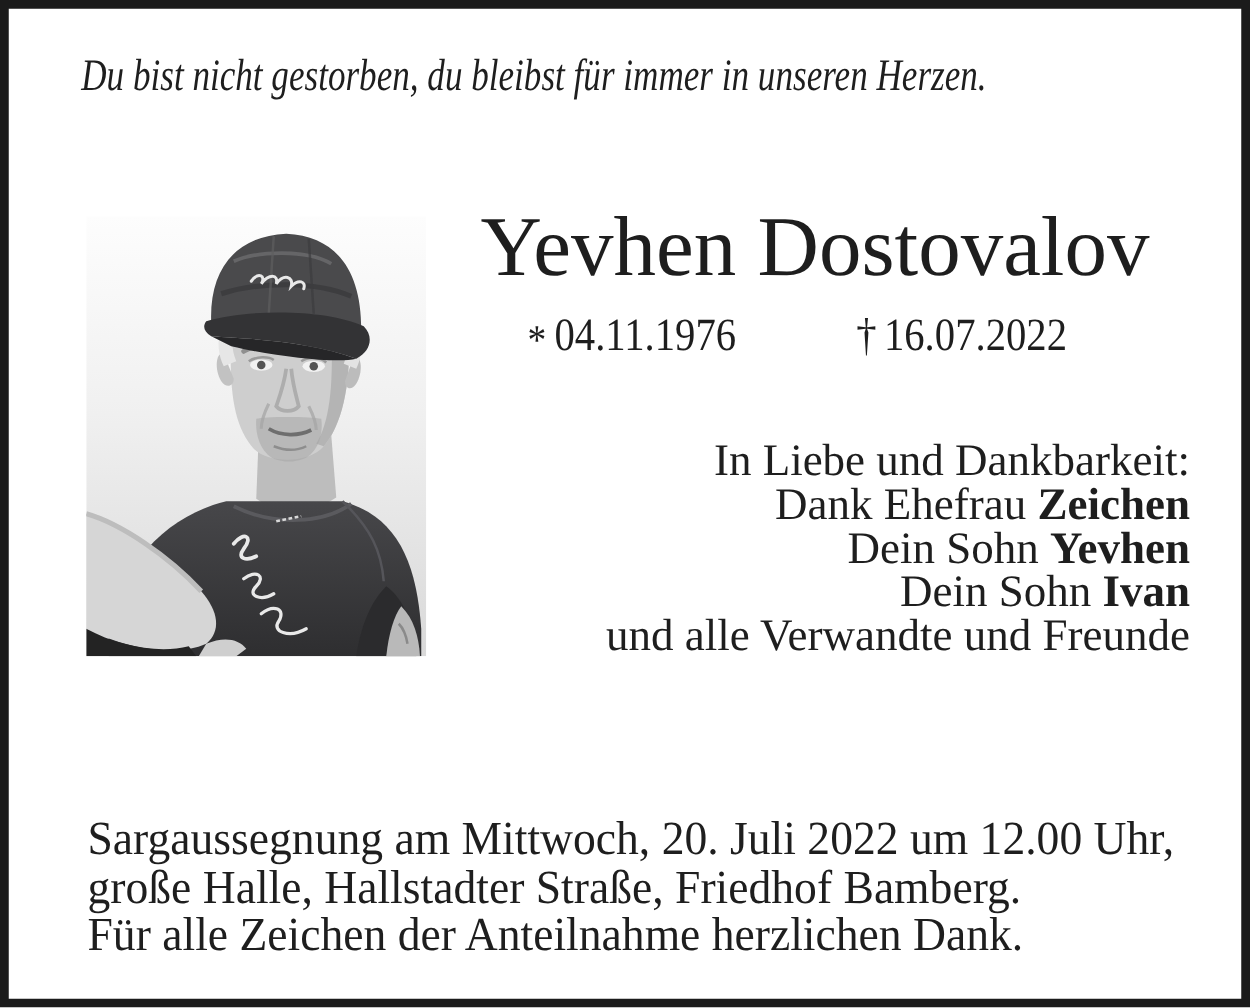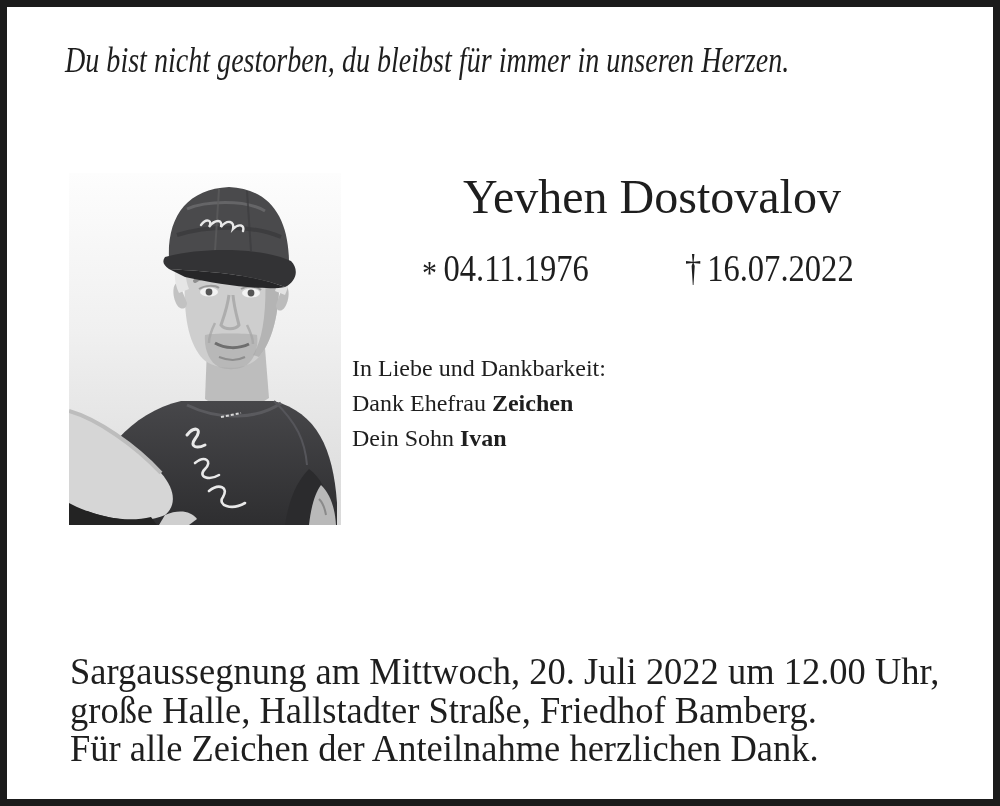--- a/index.html
+++ b/index.html
@@ -39,21 +39,21 @@
     height: 352px;
   }
   .photo svg { display: block; }
   
   .name {
     position: absolute;
     left: 340px;
     top: 152px;
     width: 610px;
     text-align: center;
-    font-size: 48px;
+    font-size: 68px;
     line-height: 76px;
     white-space: nowrap;
   }
   
   .date-group {
     position: absolute;
     top: 241px;
     font-size: 37px;
     line-height: 42px;
     white-space: nowrap;
@@ -72,22 +72,22 @@
   .sym-dagger {
     display: inline-block;
     margin-right: 0.18em;
   }
   
   .tribute {
     position: absolute;
     left: 345px;
     top: 344px;
     width: 600px;
-    text-align: left;
-    font-size: 24px;
+    text-align: right;
+    font-size: 36px;
     line-height: 35px;
   }
   .tribute .b { font-weight: bold; }
   
   .footer {
     position: absolute;
     left: 63px;
     top: 645px;
     font-size: 38px;
     line-height: 38.6px;
@@ -195,22 +195,26 @@
   <div class="date-group date-death">
     <span class="sym-dagger">†</span><span>16.07.2022</span>
   </div>
 
   <div class="tribute">
     <div>In Liebe und Dankbarkeit:</div>
     <div>
       <span>Dank Ehefrau</span> <span class="b">Zeichen</span>
     </div>
     <div>
+      <span>Dein Sohn</span> <span class="b">Yevhen</span>
+    </div>
+    <div>
       <span>Dein Sohn</span> <span class="b">Ivan</span>
     </div>
+    <div>und alle Verwandte und Freunde</div>
   </div>
 
   <div class="footer">
     <div>Sargaussegnung am Mittwoch, 20. Juli 2022 um 12.00 Uhr,</div>
     <div>große Halle, Hallstadter Straße, Friedhof Bamberg.</div>
     <div>Für alle Zeichen der Anteilnahme herzlichen Dank.</div>
   </div>
 
 </div>
 

